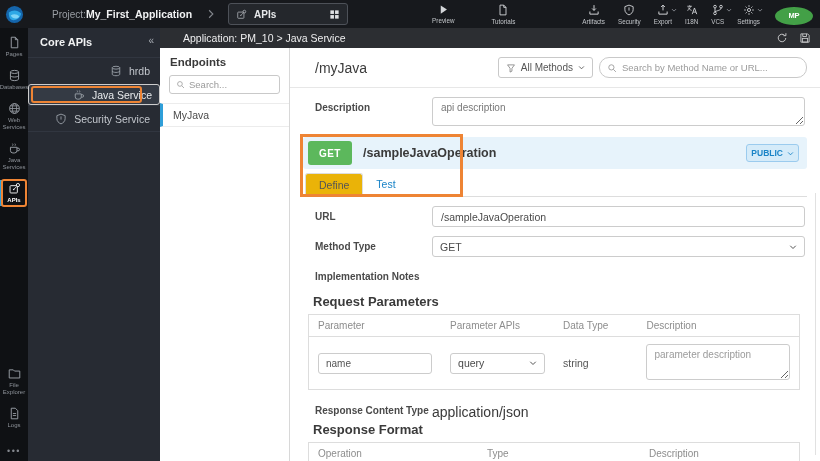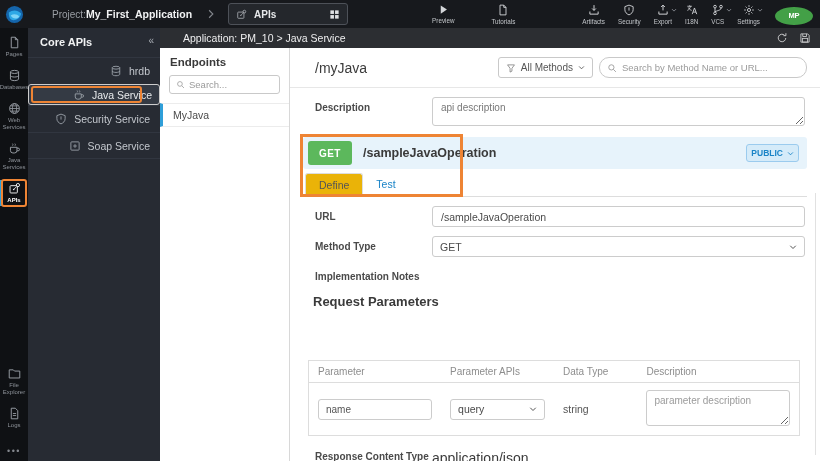--- a/index.html
+++ b/index.html
@@ -117,21 +117,21 @@
                 padding:0 4px; margin-right:3px; cursor:pointer; }
   .public-btn .pcar { width:7px; height:7px; }
   .tabs { display:flex; border-bottom:1px solid #ddd; margin-top:4px; padding-left:2px; }
   .tab { padding:5px 13px; font-size:10.5px; color:#1a84c7; margin-bottom:-1px; cursor:pointer; }
   .tab.active { background:#eab308; border:1px solid #ddd; border-bottom:1px solid #fff;
                 border-radius:3px 3px 0 0; color:#555; }
   .op-hl { position:absolute; left:-3px; top:-3px; width:163px; height:63px; border:3px solid #ee8434;
            pointer-events:none; }
 
   .sec-h { padding:12px 15px 5px 23px; font-size:13px; font-weight:bold; color:#3a3a3a; }
-  table.dtab { margin-left:18px; width:492px; border:1px solid #ddd; border-collapse:collapse;margin-top:46px; }
+  table.dtab { margin-left:18px; width:492px; border:1px solid #ddd; border-collapse:collapse; }
   table.dtab th { font-size:10px; font-weight:normal; color:#8d8d8d; text-align:left; padding:5px 9px;
                   border-bottom:1px solid #ddd; }
   table.dtab td { padding:7px 9px; font-size:10.5px; color:#555; vertical-align:middle; }
   input.p-in { width:100%; height:21px; border:1px solid #ccc; border-radius:3px; font-size:10px;
                font-family:inherit; color:#555; padding:0 7px; }
   textarea.p-ta { width:100%; height:36px; border:1px solid #ccc; border-radius:3px; font-size:10px;
                   font-family:inherit; color:#555; padding:4px 7px; }
   .rct-val { font-size:14px; font-weight:normal; color:#3a3a3a; padding-top:4px; }
   .scroll-line { position:absolute; right:4px; top:145px; bottom:6px; width:1px; background:#e1e1e1; }
 </style>
@@ -394,26 +394,20 @@
       <svg class="cic">
           <use href="#i-coffee"></use>
         </svg>
       <span>Java Service</span>
     </div>
     <div class="ca-item">
       <svg class="cic">
           <use href="#i-shield"></use>
         </svg>
       <span>Security Service</span>
-    </div>
-    <div class="ca-item">
-      <svg class="cic">
-          <use href="#i-box"></use>
-        </svg>
-      <span>Soap Service</span>
     </div>
   </div>
 
   <div class="appbar">
     <span class="bc">Application: PM_10 &gt; Java Service</span>
     <svg class="aic">
         <use href="#i-refresh"></use>
       </svg>
     <svg class="aic">
         <use href="#i-save"></use>

